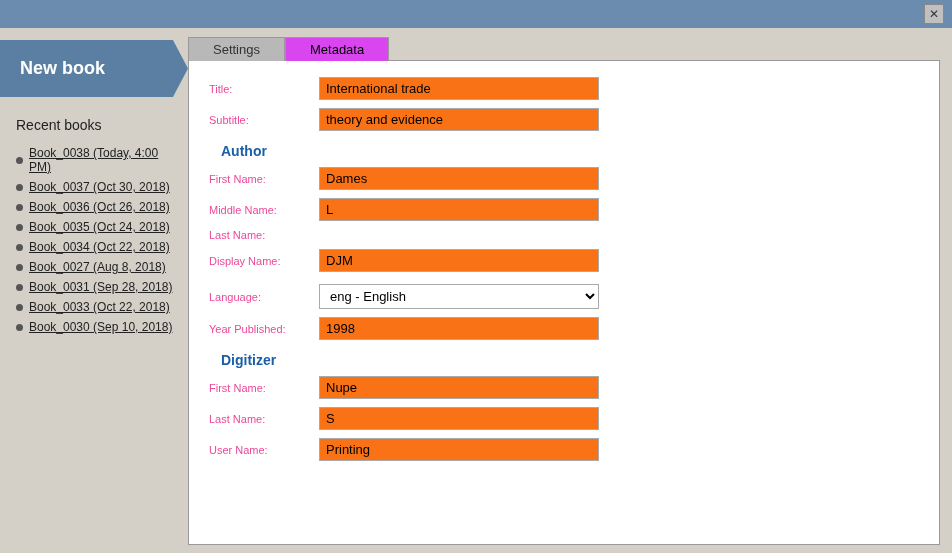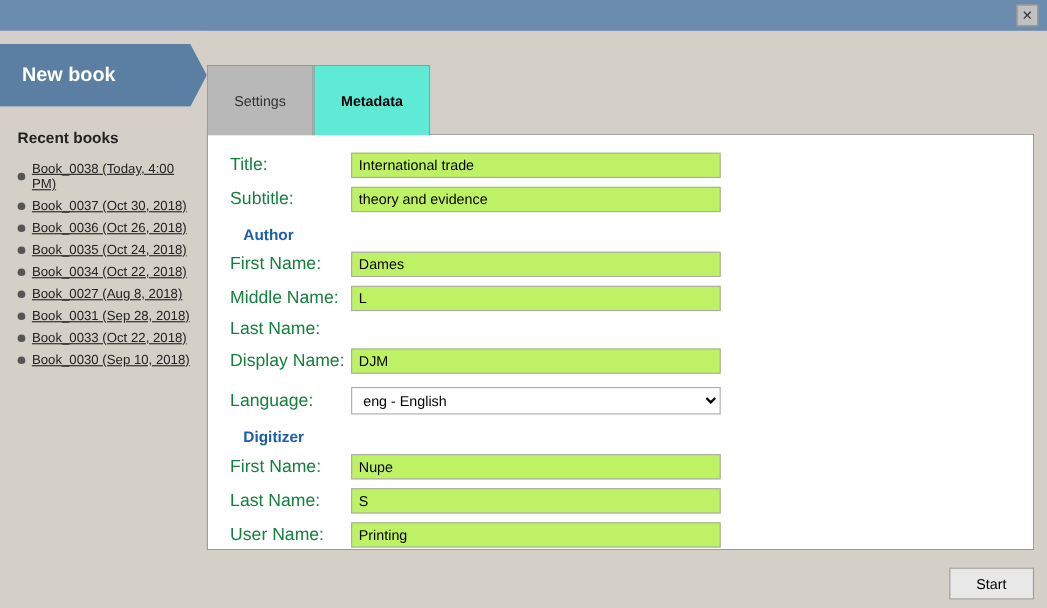--- a/index.html
+++ b/index.html
@@ -64,21 +64,21 @@
       font-size: 18px;
       font-weight: bold;
       padding: 18px 20px;
       margin: 12px 0 12px 0;
       clip-path: polygon(0 0, 92% 0, 100% 50%, 92% 100%, 0 100%);
       cursor: pointer;
     }
 
     .recent-books-title {
       font-size: 14px;
-      font-weight: bold;
+      font-weight: normal;
       color: #222;
       padding: 8px 16px 10px 16px;
     }
 
     .recent-books-list {
       list-style: none;
       padding: 0 8px;
       overflow-y: auto;
     }
 
@@ -110,36 +110,35 @@
     }
 
     
     .tabs {
       display: flex;
       align-items: flex-end;
       margin-bottom: 0;
     }
 
     .tab {
-      padding: 24px 24px;
+      padding: 4px 24px;
       background: #b8b8b8;
       border: 1px solid #999;
       border-bottom: none;
       cursor: pointer;
       font-size: 13px;
       color: #333;
       position: relative;
       top: 1px;
-      margin-top: 22px;
     }
 
     .tab.active {
-      background: #5eead4;
+      background: #d946ef;
       border-color: #999;
-      font-weight: bold;
+      font-weight: normal;
       color: #000;
       z-index: 2;
     }
 
     
     .form-panel {
       background: white;
       border: 1px solid #999;
       flex: 1;
       padding: 16px 20px;
@@ -147,46 +146,46 @@
     }
 
     .form-row {
       display: flex;
       align-items: center;
       margin-bottom: 8px;
     }
 
     .form-label {
       width: 110px;
-      color: #15803d;
-      font-size: 16px;
+      color: #ec4899;
+      font-size: 11px;
       flex-shrink: 0;
     }
 
     .form-input {
       border: 1px solid #aaa;
       padding: 3px 6px;
       font-size: 13px;
-      width: 336px;
+      width: 280px;
       outline: none;
-      background: #bef264;
+      background: #f97316;
     }
 
     .section-title {
       color: #1a5fa8;
       font-size: 14px;
       font-weight: bold;
       margin: 12px 0 8px 12px;
     }
 
     .form-select {
       border: 1px solid #aaa;
       padding: 3px 6px;
       font-size: 13px;
-      width: 336px;
+      width: 280px;
       outline: none;
       background: white;
       appearance: auto;
     }
 
     
     .bottom-bar {
       display: flex;
       justify-content: flex-end;
       padding: 8px 12px 8px 0;
@@ -292,35 +291,36 @@
           <span class="form-label">Display Name:</span>
           <input class="form-input" type="text" value="DJM" style="">
         </div>
 
         <div class="form-row" style="margin-top:12px;">
           <span class="form-label">Language:</span>
           <select class="form-select">
             
           <option value="eng - English">eng - English</option><option value="fra - French">fra - French</option><option value="deu - German">deu - German</option><option value="spa - Spanish">spa - Spanish</option><option value="ita - Italian">ita - Italian</option></select>
         </div>
+        <div class="form-row">
+          <span class="form-label">Year Published:</span>
+          <input class="form-input" type="text" value="1998" style="">
+        </div>
 
         <div class="section-title">Digitizer</div>
 
         <div class="form-row">
           <span class="form-label">First Name:</span>
           <input class="form-input" type="text" value="Nupe" style="">
         </div>
         <div class="form-row">
           <span class="form-label">Last Name:</span>
           <input class="form-input" type="text" value="S" style="">
         </div>
         <div class="form-row">
           <span class="form-label">User Name:</span>
           <input class="form-input" type="text" value="Printing" style="">
         </div>
       </div>
     </div>
   </div>
 
-  <div class="bottom-bar">
-    <button class="start-btn">Start</button>
-  </div>
 </div>
 
 </body></html>

